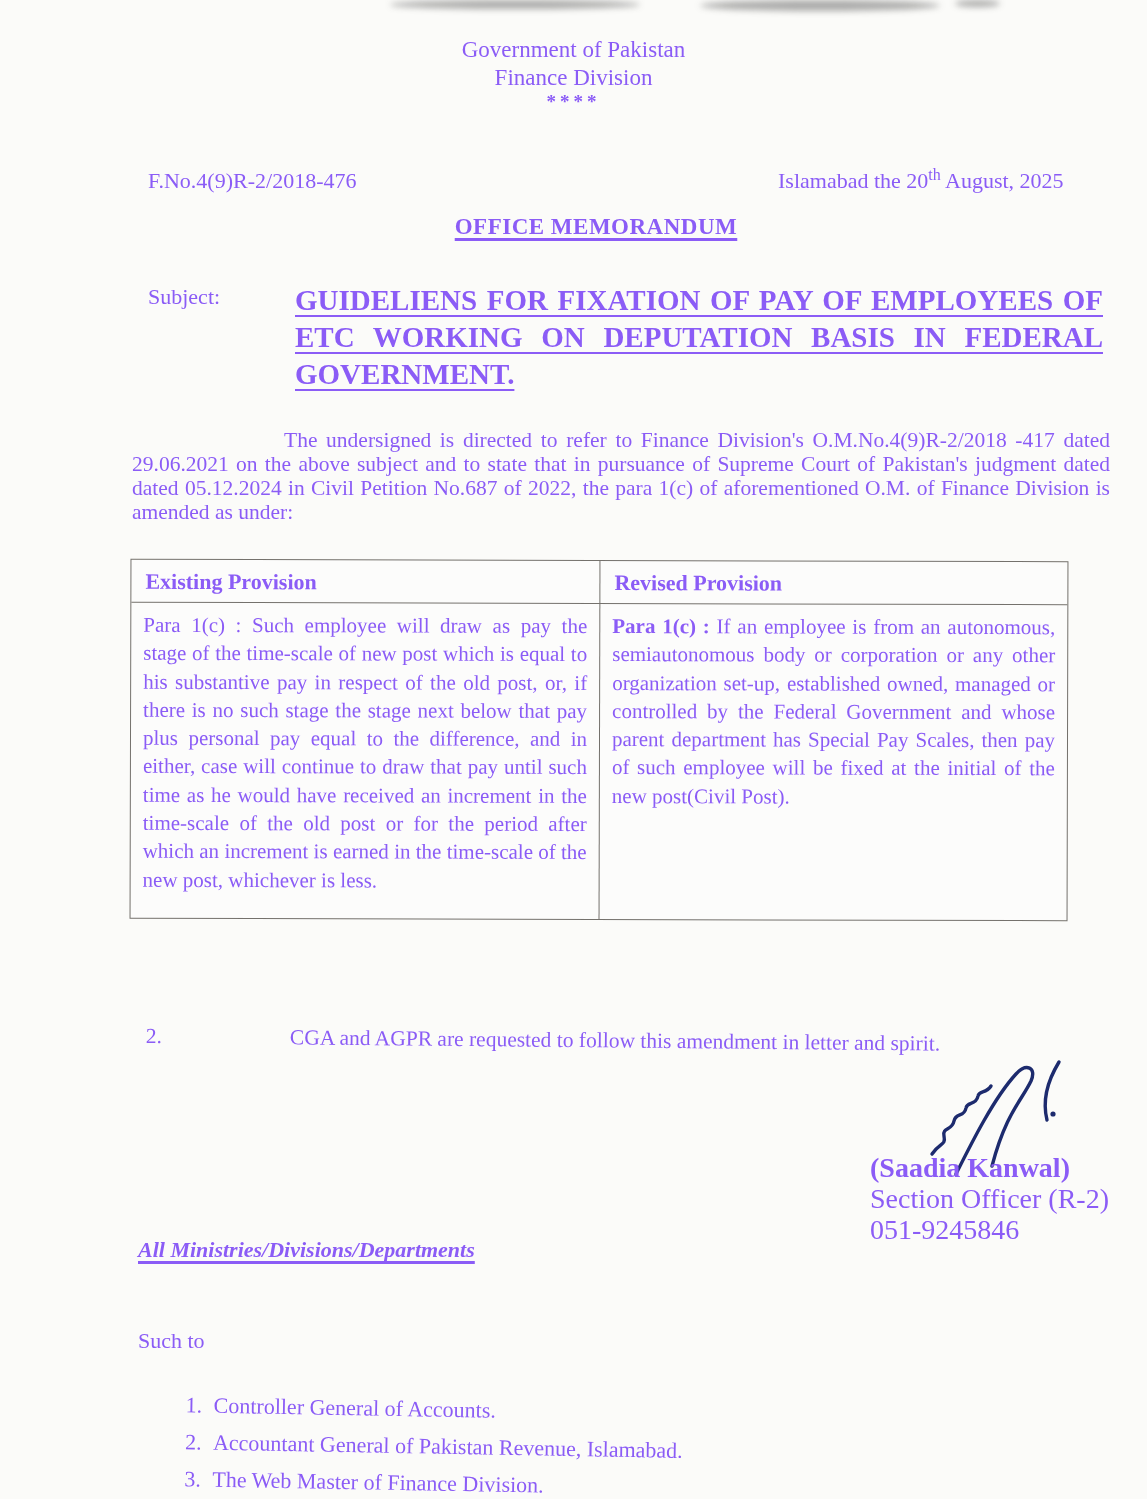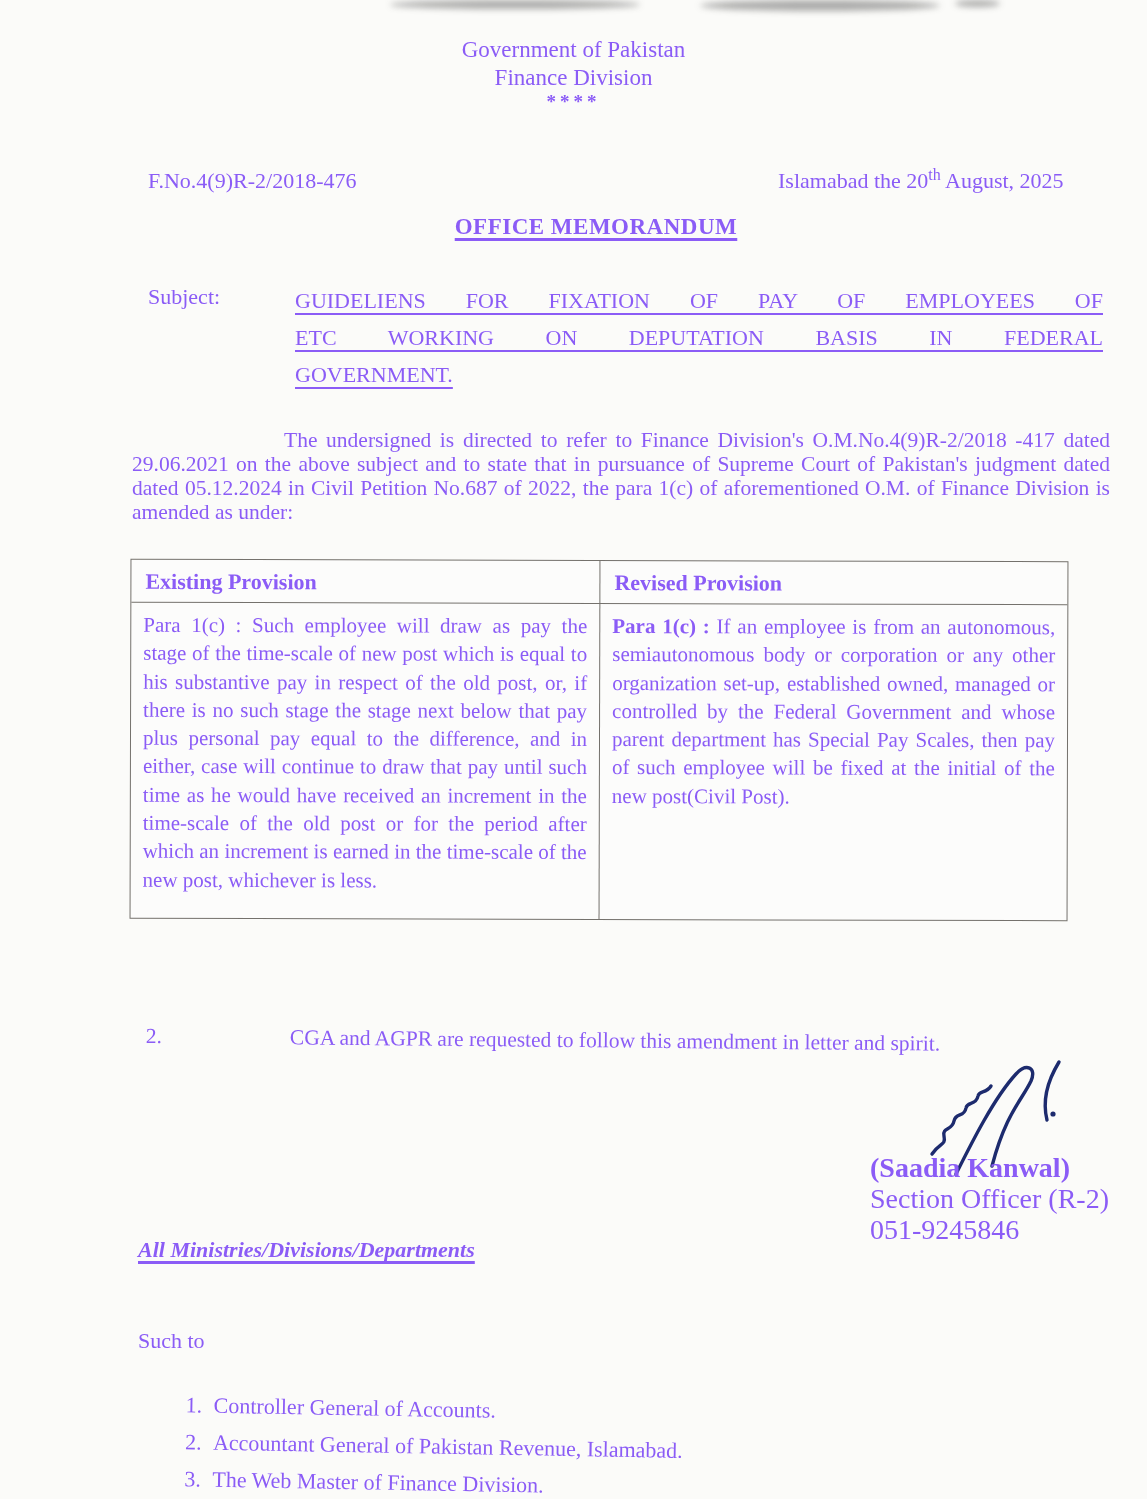--- a/index.html
+++ b/index.html
@@ -37,21 +37,21 @@
     top:214px; left:0; right:0; text-align:center;
     font-size:23px; font-weight:bold; letter-spacing:.5px;padding-left:45px;
   }
   .doc-title span {
     text-decoration:underline; text-decoration-thickness:2.5px; text-underline-offset:4px;
     text-decoration-skip-ink:none;
   }
 
   
   .subject-label { top:284px; left:148px; font-size:22px; }
-  .subject-lines { top:282px; left:295px; width:808px; font-size:22px; font-weight:normal; }
+  .subject-lines { top:282px; left:295px; width:808px; font-size:29px; font-weight:bold; }
   .subject-line { line-height:37px; text-align:justify; text-align-last:justify; }
   .subject-line.last { text-align-last:left; }
   .subject-line span {
     text-decoration:underline; text-decoration-thickness:2.2px; text-underline-offset:4.5px;
     text-decoration-skip-ink:none;
   }
 
   
   .para1 {
     top:428px; left:132px; width:978px;

